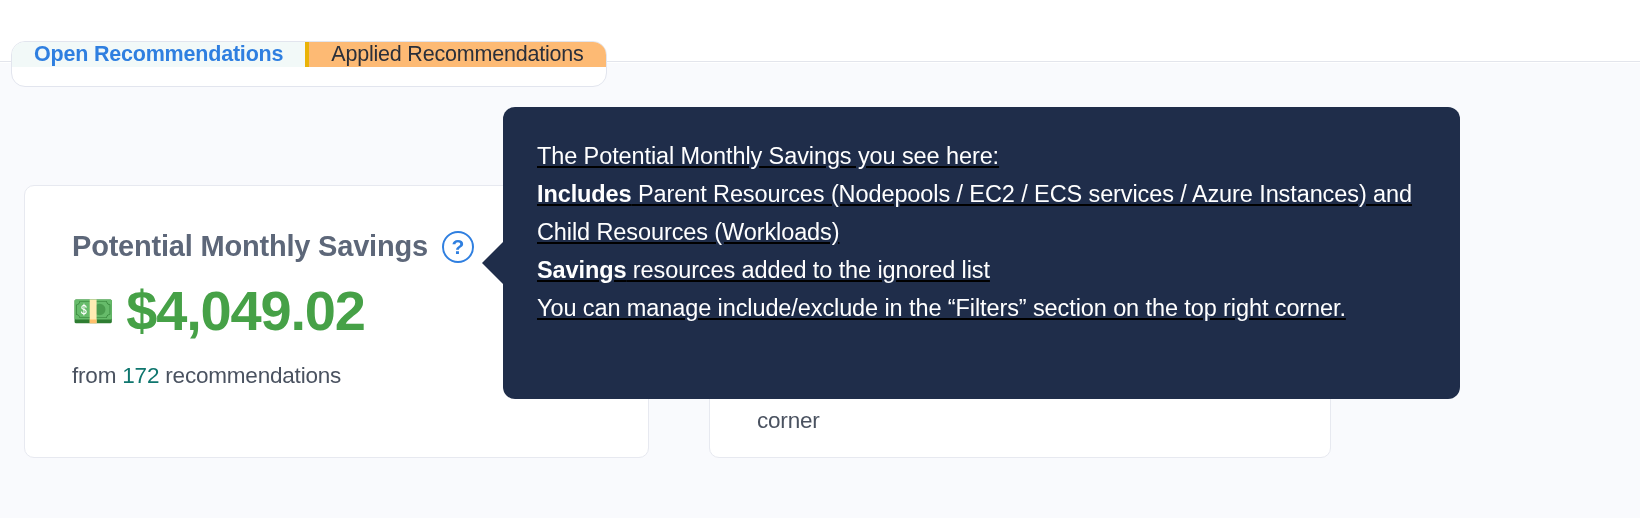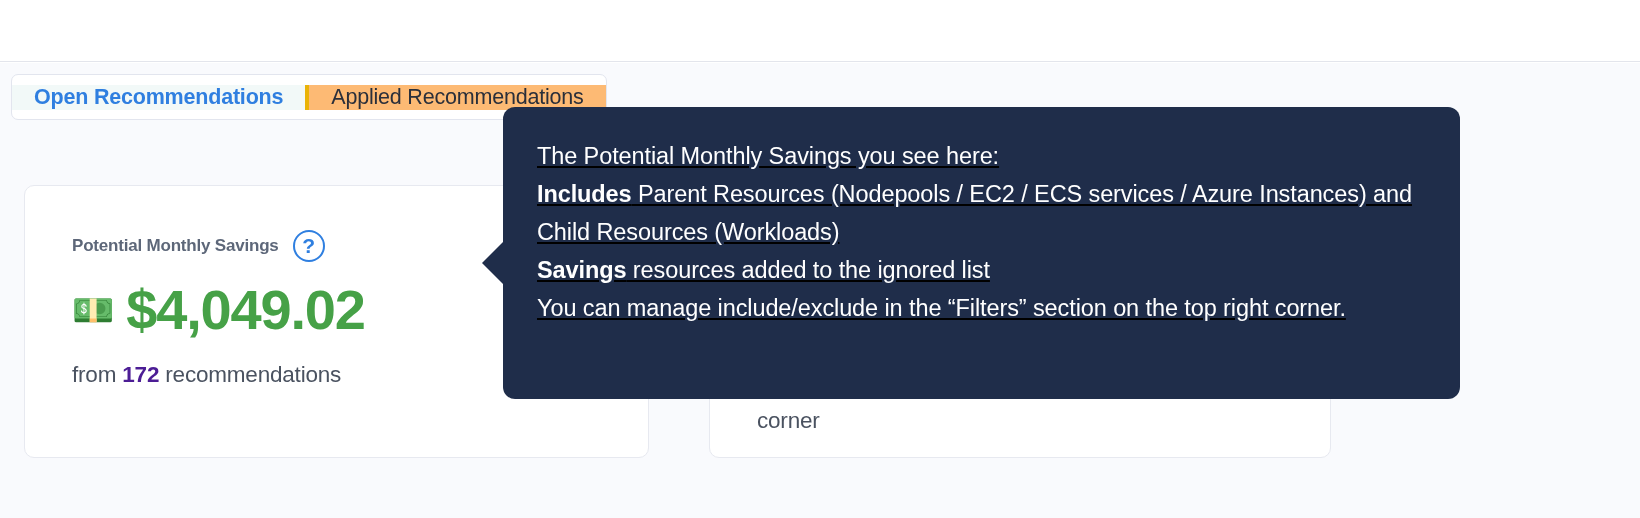--- a/index.html
+++ b/index.html
@@ -34,27 +34,26 @@
     height: 455px;
     background: #f9fafd;
   }
 
   
   .tab-strip {
     position: absolute;
     left: 11px;
     top: 41px;
     display: flex;
-    align-items: center;
+    align-items: flex-start;
     border: 1px solid #e2e5ee;
-    border-radius: 7px;
+    border-radius: 14px;
     background: #ffffff;
     overflow: hidden;
     height: 44px;
-    margin-top: 33px;
   }
   .tab {
     display: flex;
     align-items: center;
     padding: 0 22px;
     font-size: 21.5px;
     font-weight: bold;
     letter-spacing: -0.2px;
     white-space: nowrap;
     box-sizing: border-box;
@@ -94,21 +93,21 @@
   .card-inner {
     padding: 44px 0 0 47px;
   }
 
   .card-title-row {
     display: flex;
     align-items: center;
     gap: 14px;
   }
   .card-title {
-    font-size: 17px;
+    font-size: 29px;
     font-weight: bold;
     color: #5d6779;
     letter-spacing: -0.2px;
     white-space: nowrap;
   }
 
   .help-icon {
     width: 32px;
     height: 32px;
     border-radius: 50%;
@@ -141,21 +140,21 @@
     letter-spacing: -1.2px;
     line-height: 1;
   }
 
   .sub-line {
     margin-top: 24px;
     font-size: 22.5px;
     color: #4a5260;
     letter-spacing: -0.2px;
   }
-  .sub-line b { font-weight: bold; color: #4c1d95; }
+  .sub-line b { font-weight: normal; color: #0f766e; }
 
   
   .card-second-inner {
     padding: 44px 0 0 47px;
     color: #4a5260;
     font-size: 22.5px;
   }
   .card-second-line {
     margin-top: 178px;
     letter-spacing: -0.2px;

